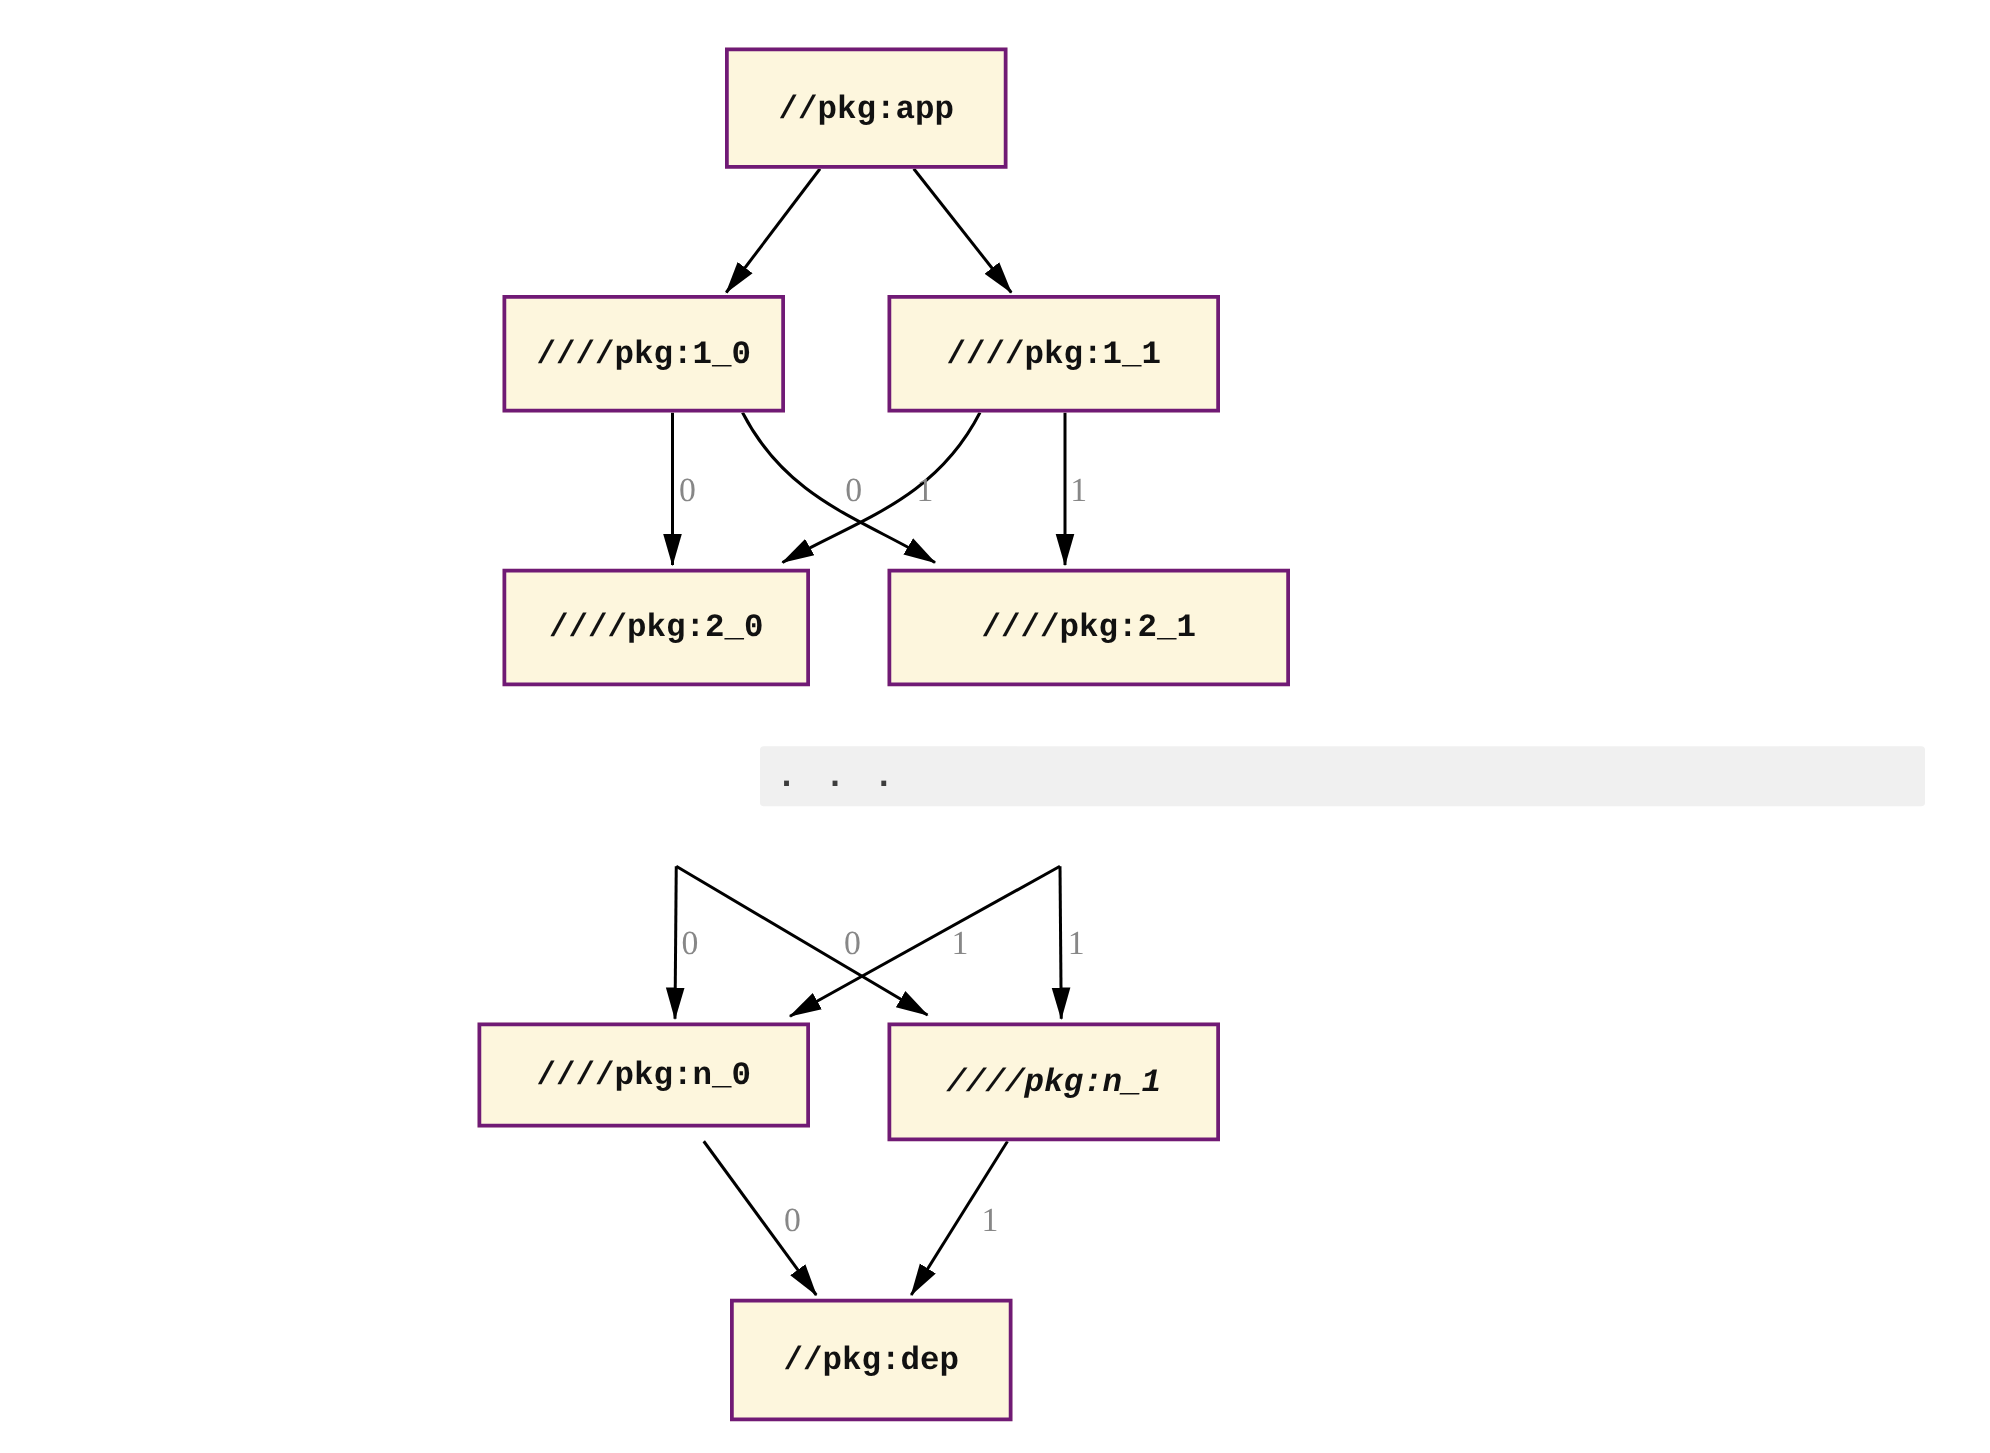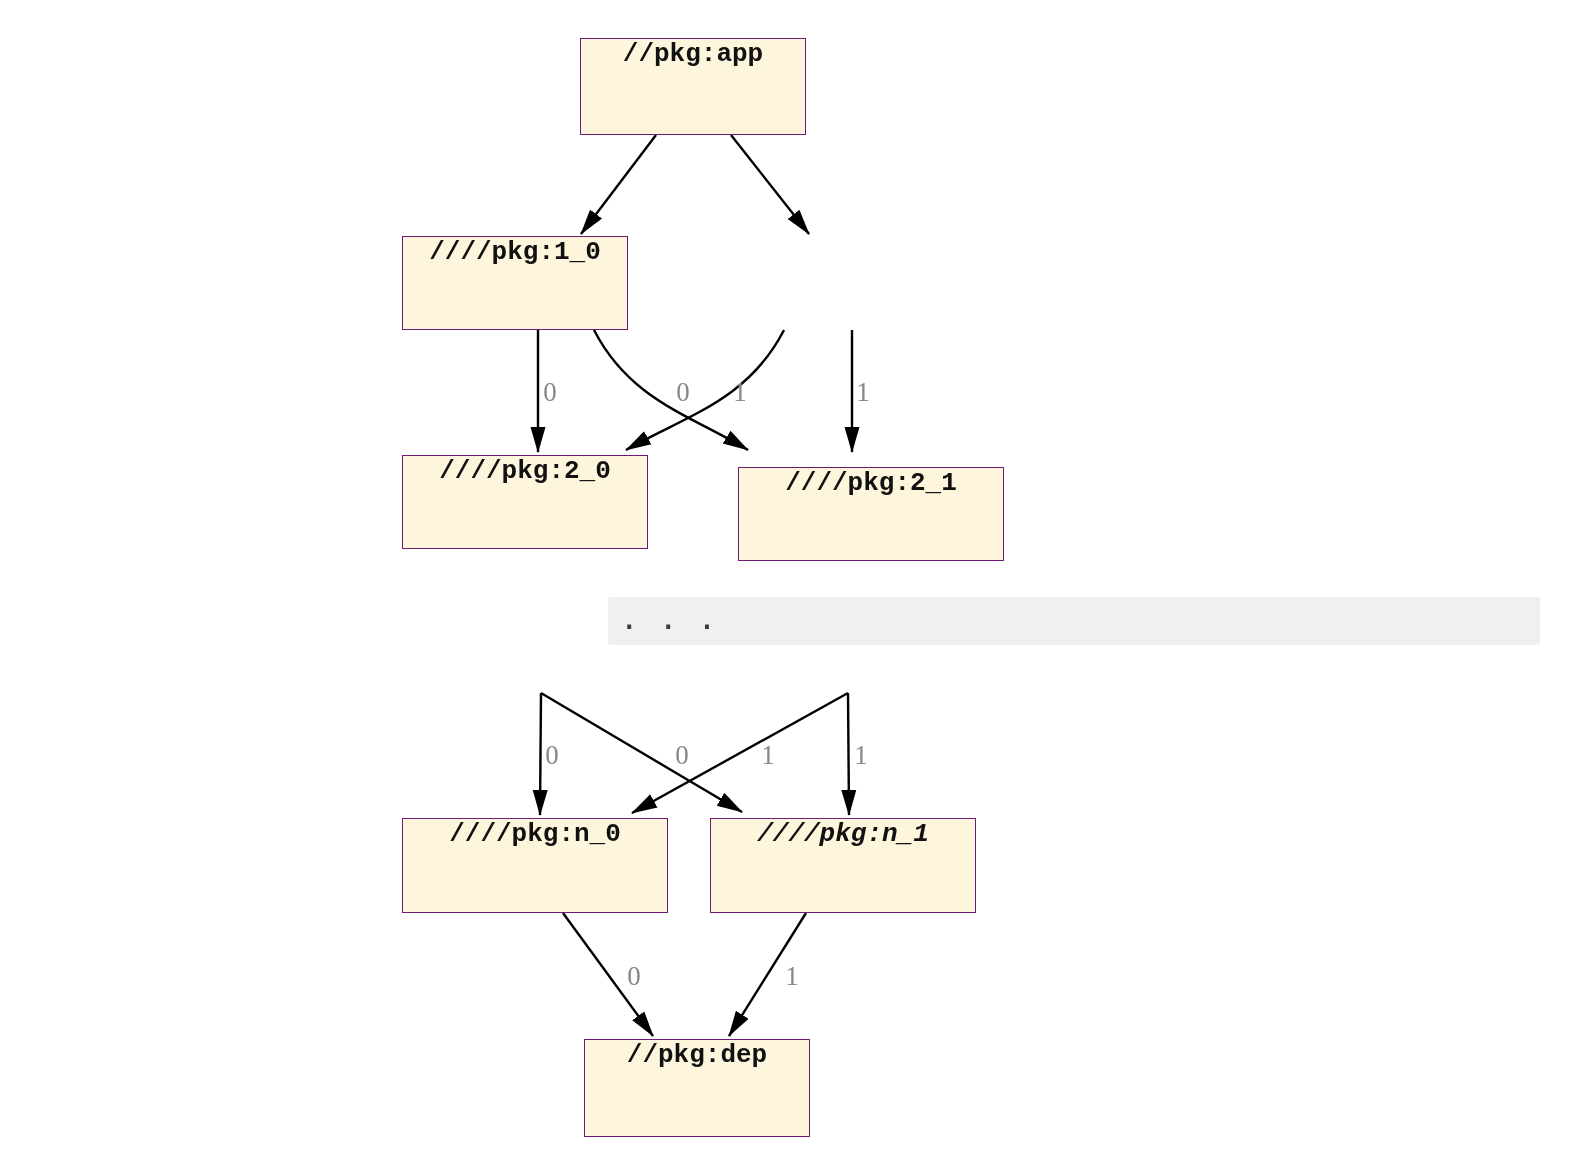--- a/index.html
+++ b/index.html
@@ -9,22 +9,22 @@
     background:#ffffff;
     overflow:hidden;
     font-family:"Liberation Sans",sans-serif;
   }
   .edges-svg{position:absolute;left:0;top:0;width:1592px;height:1162px;}
   .edge-path{stroke:#000000;stroke-width:2.4;fill:none;}
   .node{
     position:absolute;
     box-sizing:border-box;
     background:#fdf6dd;
-    border:1px solid #701a75;
-    display:flex;justify-content:center;
+    border:3px solid #701a75;
+    display:flex;align-items:center;justify-content:center;
     font-family:"Liberation Mono","DejaVu Sans Mono",monospace;
     font-weight:700;
     font-size:26px;
     color:#111111;
     white-space:nowrap;
   }
   .edge-label{
     position:absolute;
     transform:translate(-50%,-50%);
     font-family:"Liberation Serif","DejaVu Serif",serif;
@@ -75,30 +75,33 @@
   </svg>
 
   <div class="node" style="left:580px;top:38px;width:226px;height:97px;">
     <span>//pkg:app</span>
   </div>
 
   <div class="node" style="left:402px;top:236px;width:226px;height:94px;">
     <span>////pkg:1_0</span>
   </div>
 
+  <div class="node" style="left:710px;top:236px;width:266px;height:94px;">
+    <span>////pkg:1_1</span>
+  </div>
 
   <div class="node" style="left:402px;top:455px;width:246px;height:94px;">
     <span>////pkg:2_0</span>
   </div>
 
-  <div class="node" style="left:738px;top:455px;width:266px;height:94px;margin-top:12px;">
+  <div class="node" style="left:710px;top:455px;width:322px;height:94px;">
     <span>////pkg:2_1</span>
   </div>
 
-  <div class="node" style="left:402px;top:818px;width:266px;height:95px;">
+  <div class="node" style="left:382px;top:818px;width:266px;height:84px;">
     <span>////pkg:n_0</span>
   </div>
 
   <div class="node" style="left:710px;top:818px;width:266px;height:95px;font-style:italic;">
     <span>////pkg:n_1</span>
   </div>
 
   <div class="node" style="left:584px;top:1039px;width:226px;height:98px;">
     <span>//pkg:dep</span>
   </div>

